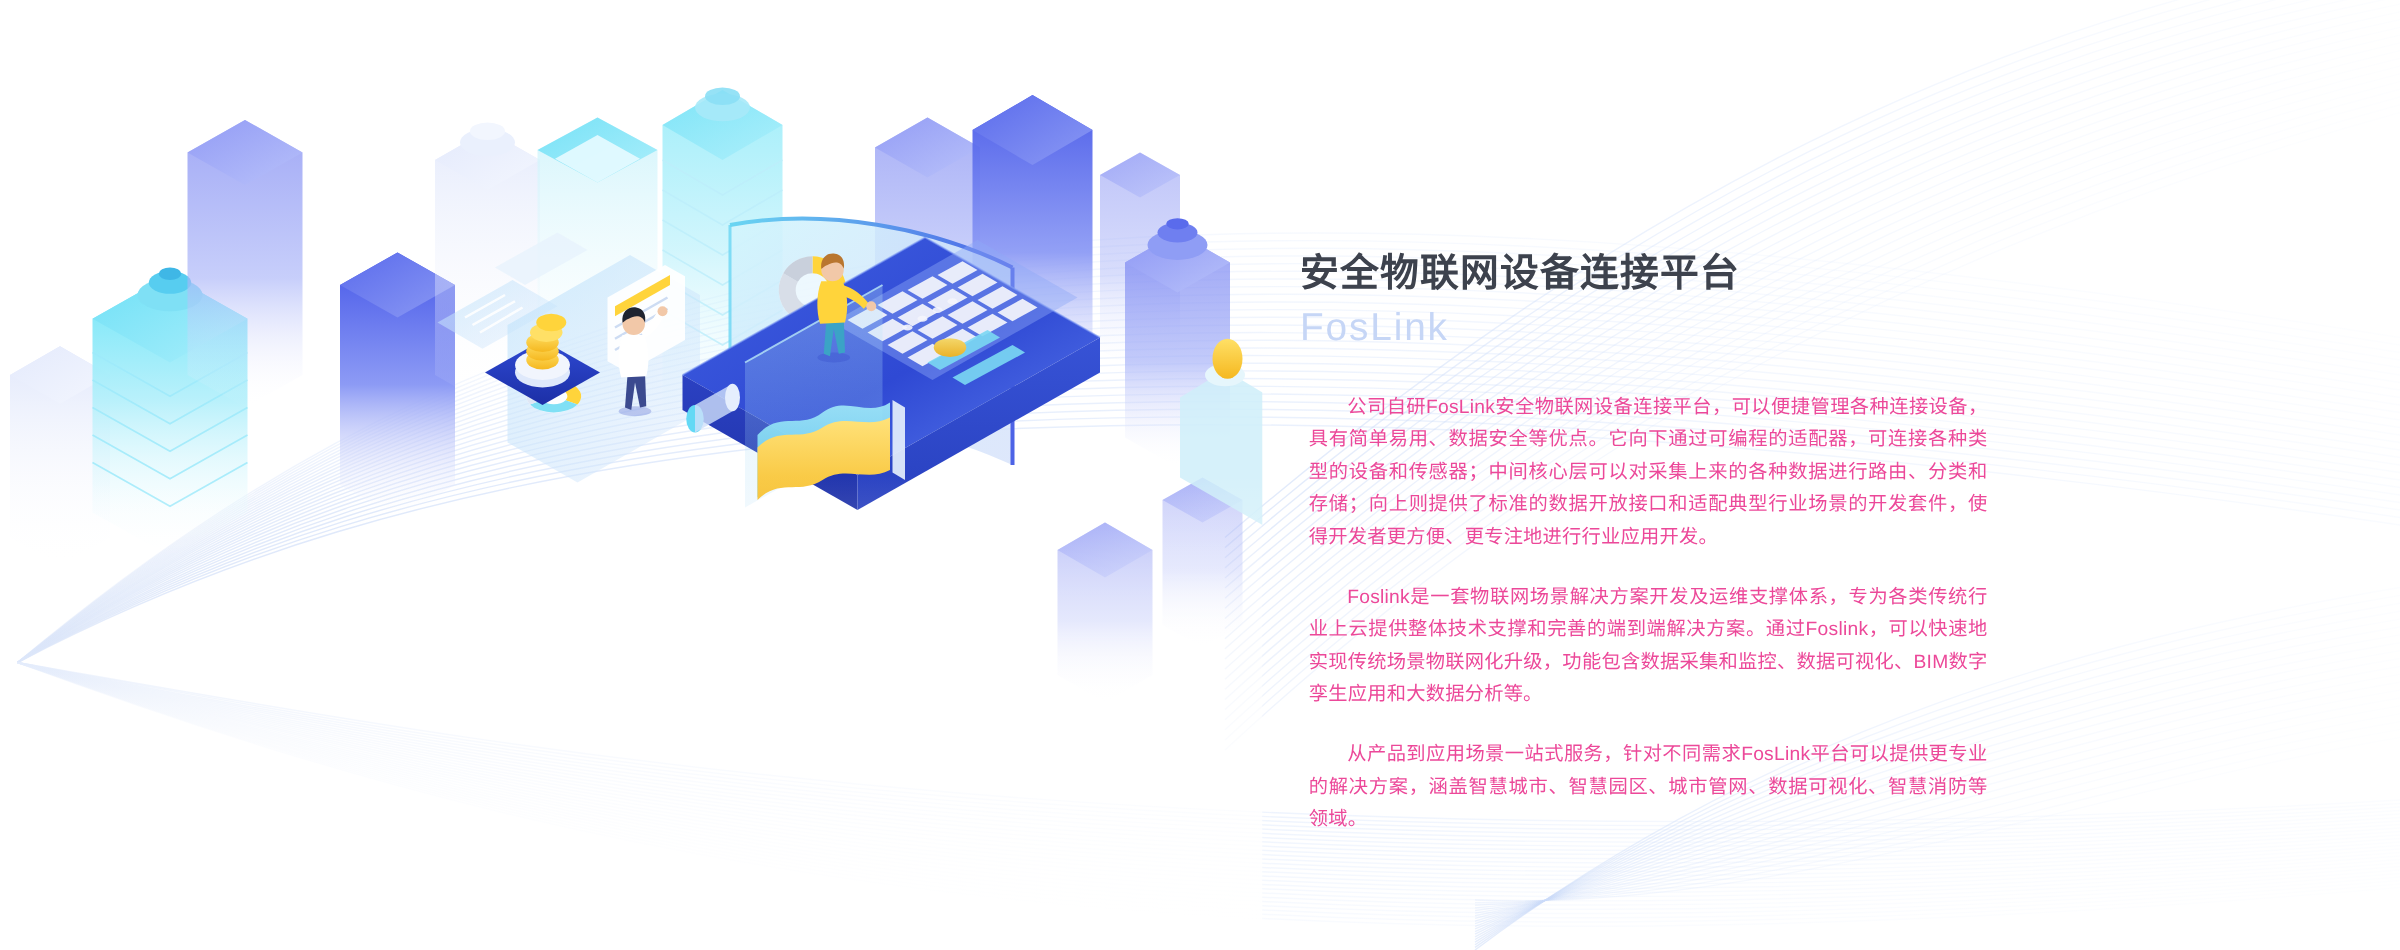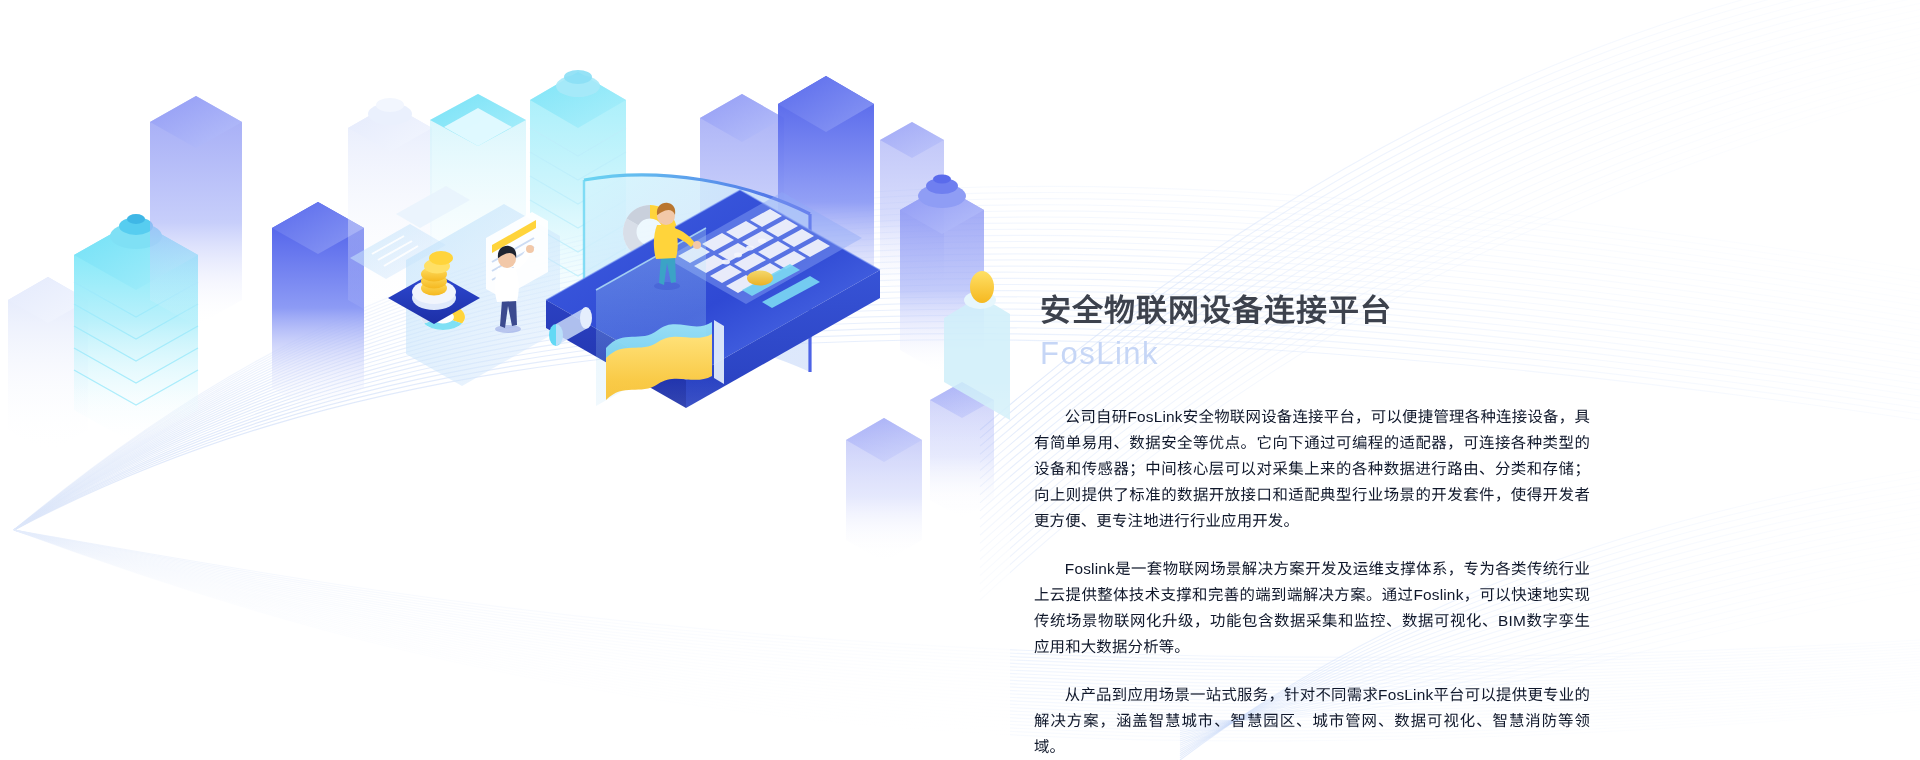--- a/index.html
+++ b/index.html
@@ -18,21 +18,21 @@
     width:1920px;height:760px;
     pointer-events:none;
     z-index:0;
   }
 
   
   .page{
     position:relative;z-index:2;
     width:1920px;height:760px;
     display:flex;
-    align-items:flex-end;
+    align-items:center;
     border-radius:32px;
   }
 
   
   .illus-col{
     position:relative;
     width:1010px;height:760px;
     flex:0 0 1010px;
   }
   .illus{
@@ -63,24 +63,24 @@
     letter-spacing:1.5px;
     color:#c6d6f6;
     line-height:1.3;
   }
 
   .body-copy{
     margin-top:30px;
     width:560px;
   }
   .body-copy p{
-    margin:0 0 22px 4px;
+    margin:0 0 22px 17px;
     font-size:15.4px;
     line-height:26px;
-    color:#0f172a;
+    color:#ec4899;
     text-align:justify;
     text-indent:2em;
     letter-spacing:.2px;
   }
   .body-copy p:last-child{margin-bottom:0;}
 </style>
 </head>
 <body>
 
 <svg class="bg-waves" viewBox="0 0 1920 760" preserveAspectRatio="none" aria-hidden="true">

